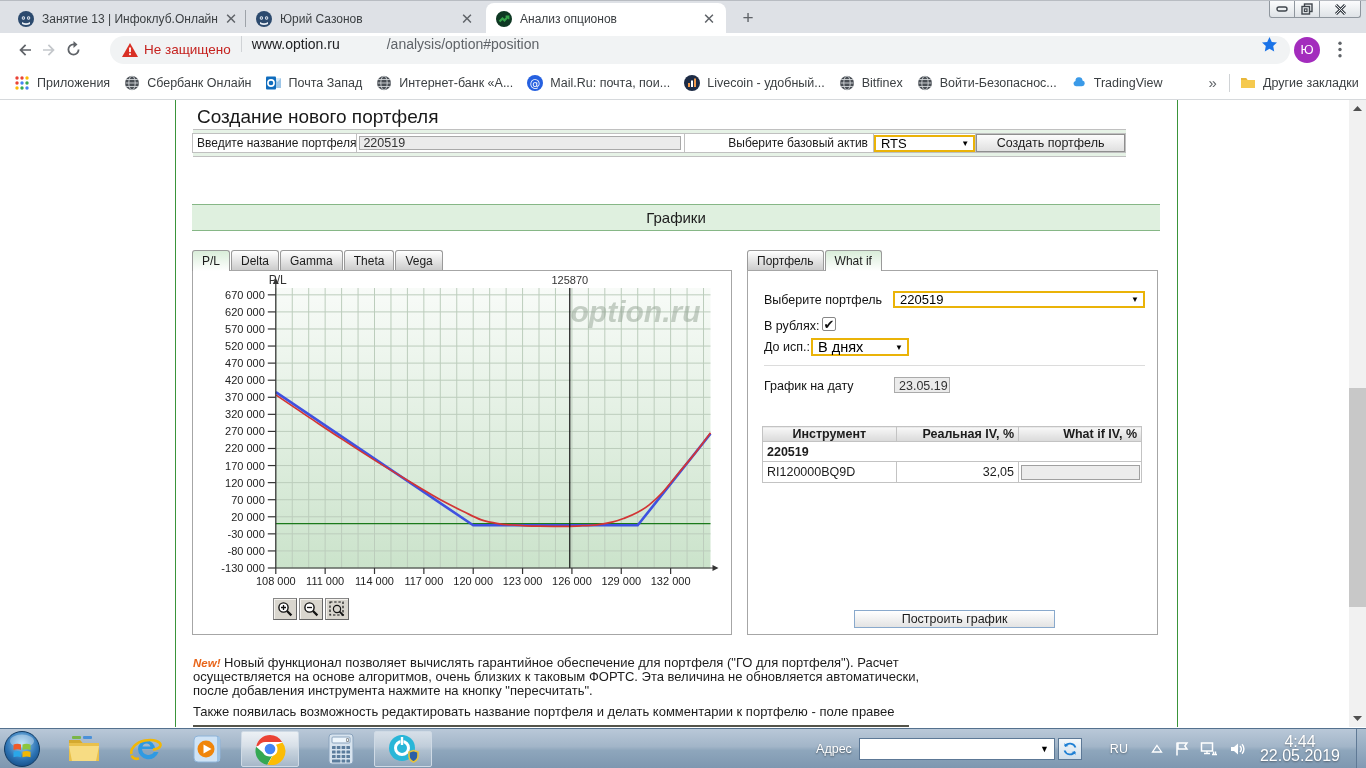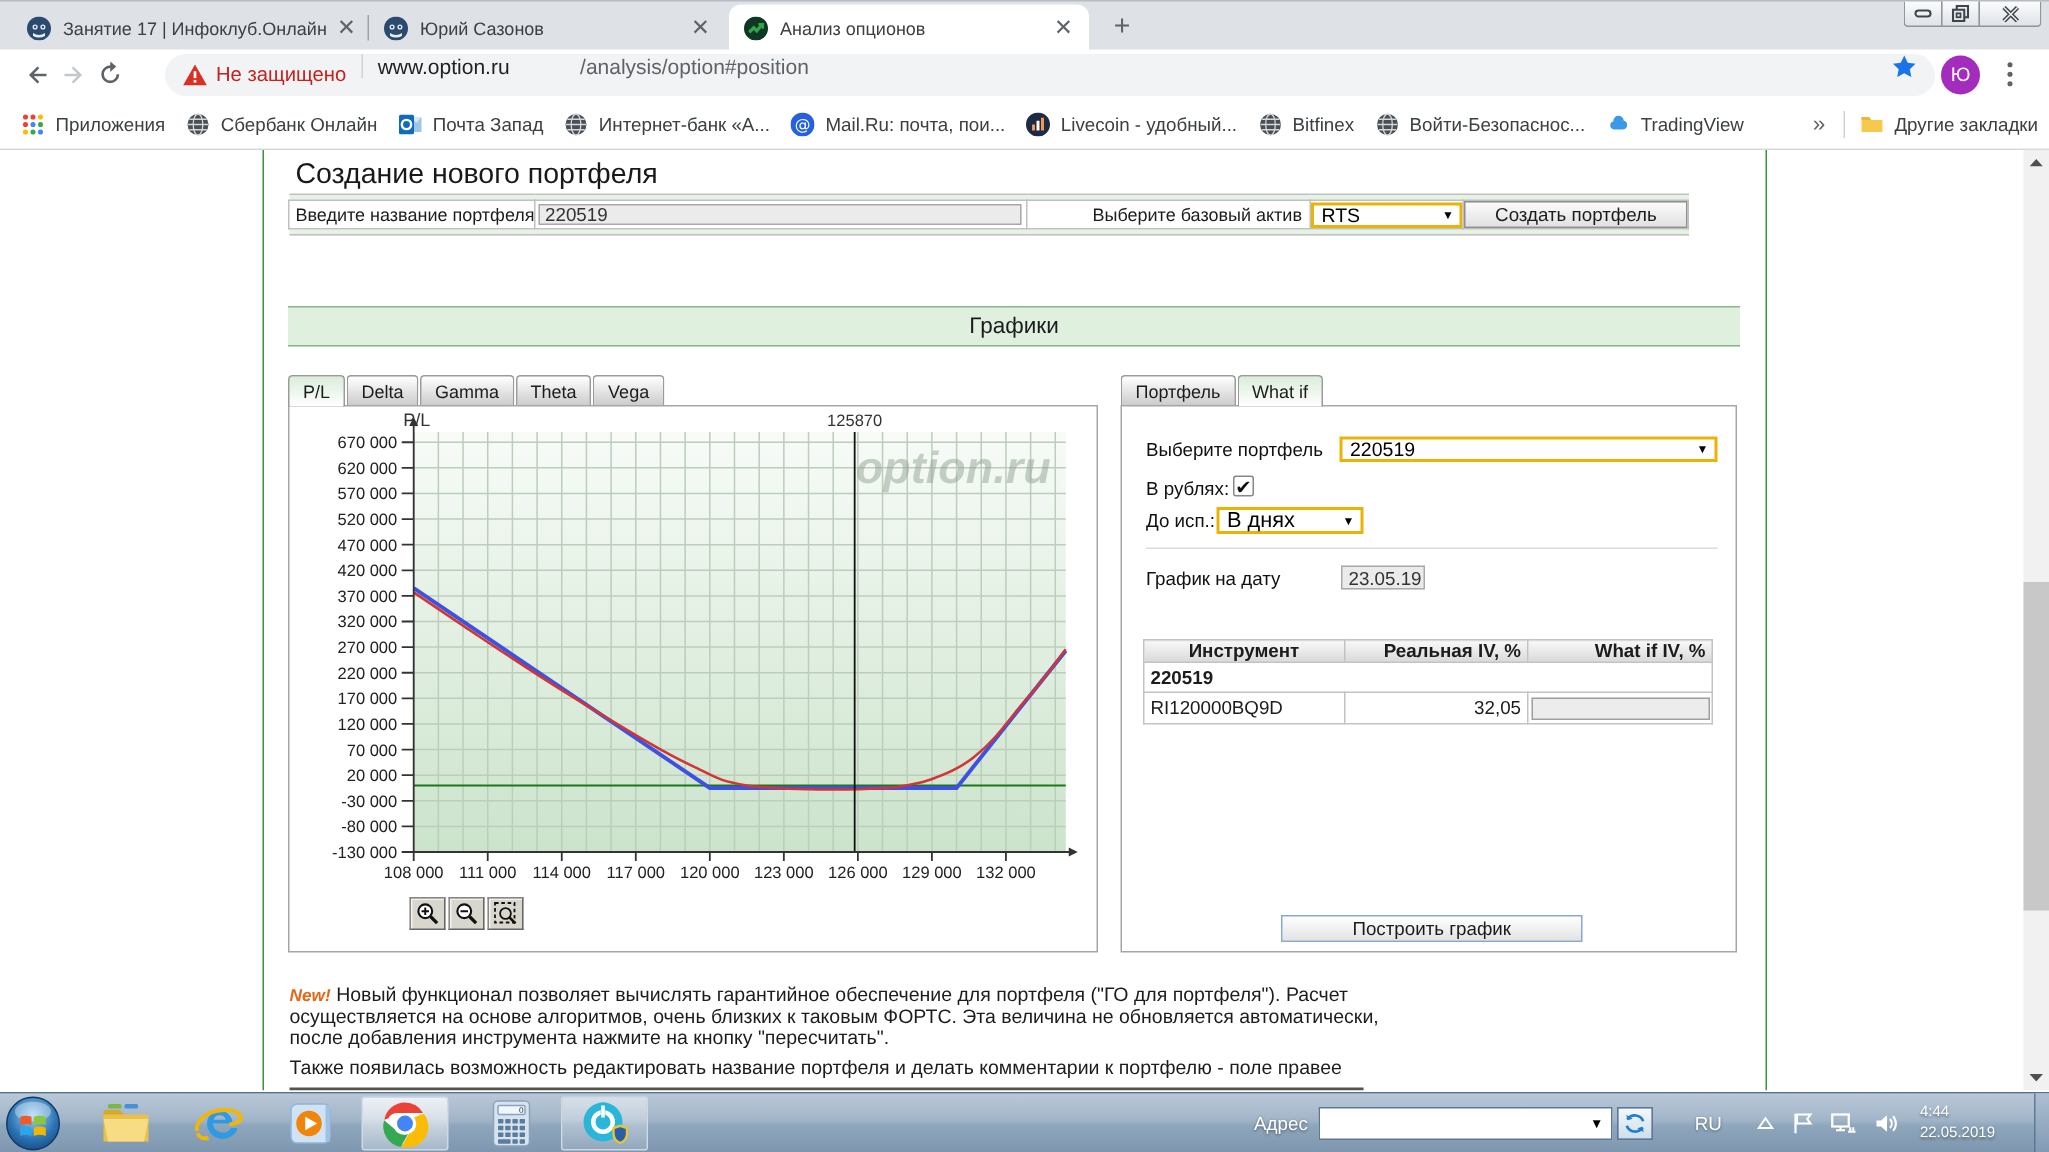--- a/index.html
+++ b/index.html
@@ -116,39 +116,39 @@
   .tb-icon { width:40px; height:38px; display:flex; align-items:center; justify-content:center; margin-left:22px; }
   .tb-app-frame { border:1px solid #cfdae5; background:linear-gradient(rgba(255,255,255,.75), rgba(255,255,255,.30)); border-radius:2px; width:58px; height:36px; margin-left:13px; display:flex; align-items:center; justify-content:center; }
   .tb-app-frame.dimmer { background:linear-gradient(rgba(255,255,255,.45), rgba(255,255,255,.15)); }
   #tb-right { margin-left:auto; display:flex; align-items:center; }
   #address-label { color:#fff; font-size:12.5px; text-shadow:0 1px 2px rgba(0,0,0,.5); }
   #address-input { width:196px; height:22px; background:#fff; border:1px solid #5c7896; margin-left:7px; display:flex; align-items:center; justify-content:flex-end; }
   #address-input .select-arrow { margin-right:5px; font-size:9px; }
   #go-btn { width:24px; height:22px; margin-left:3px; background:linear-gradient(#f4f8fb,#cfdeeb); border:1px solid #5c7896; display:flex; align-items:center; justify-content:center; }
   #lang-indicator { color:#fff; font-size:12.5px; margin:0 12px 0 28px; text-shadow:0 1px 2px rgba(0,0,0,.4); }
   .tray-icon { margin-left:11px; display:flex; align-items:center; }
-  #clock { color:#fff; font-size:10px; text-align:left; line-height:14px; margin:0 26px 0 14px; text-shadow:0 1px 2px rgba(0,0,0,.4); }
+  #clock { color:#fff; font-size:16px; text-align:center; line-height:14px; margin:0 16px 0 14px; text-shadow:0 1px 2px rgba(0,0,0,.4); }
   #show-desktop { width:10px; height:40px; border-left:1px solid #5f7995; background:linear-gradient(#aebfd0,#8099b3); }
 </style>
 </head>
 <body>
 
 <div id="tabstrip">
   <div class="tab tab-inactive" style="left:8px; width:240px;">
     <span class="favicon">
       <svg width="16" height="16" viewBox="0 0 16 16">
           <circle cx="8" cy="8" r="8" fill="#2c4a6e"></circle>
           <circle cx="5.4" cy="7" r="1.7" fill="#e8eef5"></circle>
           <circle cx="10.6" cy="7" r="1.7" fill="#e8eef5"></circle>
           <circle cx="5.4" cy="7" r="0.8" fill="#2c4a6e"></circle>
           <circle cx="10.6" cy="7" r="0.8" fill="#2c4a6e"></circle>
           <path d="M4 11 q4 2.6 8 0 v2 q-4 2 -8 0 z" fill="#e8eef5"></path>
         </svg>
     </span>
-    <span class="tab-title">Занятие 17 | Инфоклуб.Онлайн</span>
+    <span class="tab-title">Занятие 13 | Инфоклуб.Онлайн</span>
     <span class="tab-close">✕</span>
   </div>
   <div class="tab-sep" style="left:245px;"></div>
   <div class="tab tab-inactive" style="left:246px; width:238px;">
     <span class="favicon">
       <svg width="16" height="16" viewBox="0 0 16 16">
           <circle cx="8" cy="8" r="8" fill="#2c4a6e"></circle>
           <circle cx="5.4" cy="7" r="1.7" fill="#e8eef5"></circle>
           <circle cx="10.6" cy="7" r="1.7" fill="#e8eef5"></circle>
           <circle cx="5.4" cy="7" r="0.8" fill="#2c4a6e"></circle>

